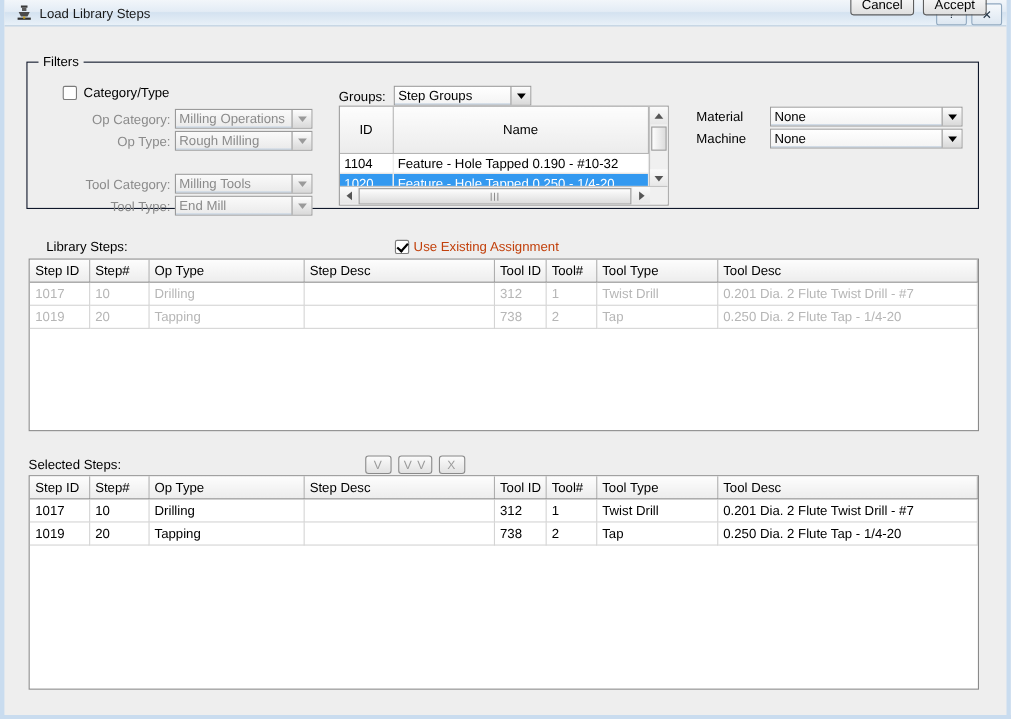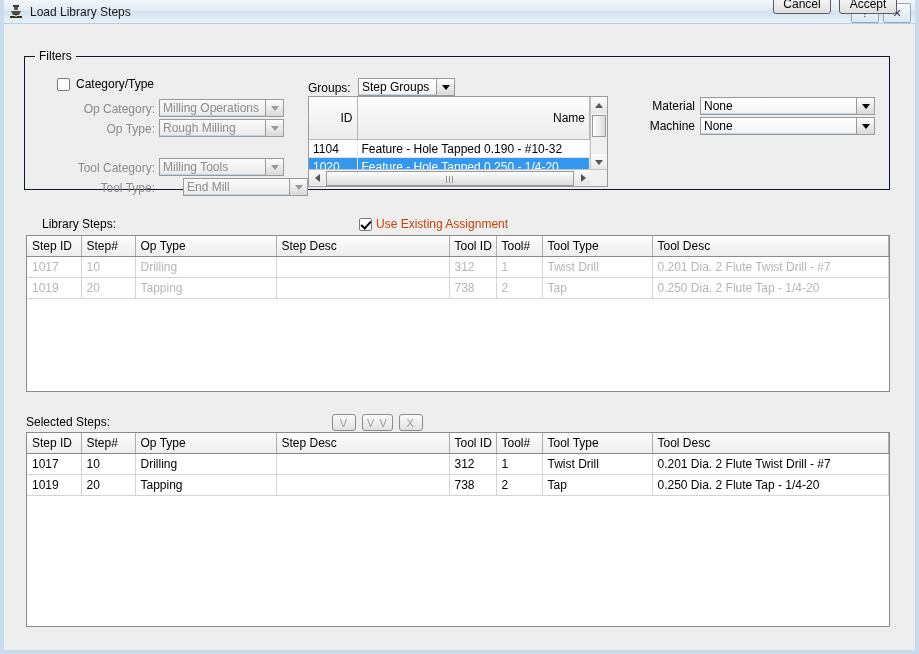--- a/index.html
+++ b/index.html
@@ -24,21 +24,21 @@
   }
 
   
   .titlebar {
     position: relative;
     height: 24px;
     background: linear-gradient(to bottom, #f2f6fa 0%, #e3ecf5 45%, #d4e2f0 50%, #e9f1f8 100%);
     border-bottom: 1px solid #b8cde0;
     display: flex;
     align-items: center;
-    padding-left: 4px;
+    padding-left: 10px;
     box-sizing: border-box;
   }
   .title-icon {
     width: 16px; height: 16px;
     margin-right: 6px;
     position: relative;
     flex: 0 0 auto;
   }
   .title-text {
     font-size: 12px;
@@ -157,36 +157,36 @@
   }
   .combo.enabled .cval { color: #000; background: linear-gradient(to bottom, #ffffff, #f4f4f4); }
   .combo.enabled .carrow i { border-top-color: #000; }
 
   
   .groups-label {
     position: absolute;
     left: 283px; top: 24px;
     font-size: 12px; color: #000;
   }
-  .groups-combo { left: 333px; top: 21px; width: 97px; }
+  .groups-combo { left: 333px; top: 21px; width: 125px; }
 
   .grid-box {
     position: absolute;
     left: 283px; top: 39px;
     width: 300px; height: 91px;
     border: 1px solid #9a9a9a;
     background: #fff;
     box-sizing: border-box;
     overflow: hidden;
   }
   .gtable { width: 100%; border-collapse: collapse; table-layout: fixed; }
   .gtable th {
     font-weight: normal;
     font-size: 12px;
-    text-align: right;
+    text-align: center;
     padding: 14px 4px;
     background: linear-gradient(to bottom, #fdfdfd, #ececec);
     border-right: 1px solid #b5b5b5;
     border-bottom: 1px solid #b5b5b5;
     height: 17px;
     box-sizing: border-box;
   }
   .gtable td {
     font-size: 12px;
     padding: 0 4px;
@@ -264,21 +264,21 @@
     background: linear-gradient(to bottom, #fdfdfd, #dcdcdc);
     border: 1px solid #9a9a9a;
     display: flex; align-items: center; justify-content: center;
   }
   .grip { letter-spacing: 1px; font-size: 8px; color: #6b6b6b; }
 
   
   .mm-label {
     position: absolute;
     font-size: 12px; color: #000;
-    text-align: right;
+    text-align: left;
   }
 
   
   .sec-label {
     position: absolute;
     font-size: 12px;
     color: #000;
   }
   .use-existing {
     position: absolute;
@@ -423,21 +423,21 @@
 
       <div class="flabel" style="left:8px; top:104px; width:122px;">Tool Category:</div>
       <div class="combo" style="left:134px; top:101px; width:125px;">
         <span class="cval">Milling Tools</span>
         <span class="carrow">
             <i></i>
           </span>
       </div>
 
       <div class="flabel" style="left:8px; top:124px; width:122px;">Tool Type:</div>
-      <div class="combo" style="left:134px; top:121px; width:125px;margin-left:24px;">
+      <div class="combo" style="left:134px; top:121px; width:125px;">
         <span class="cval">End Mill</span>
         <span class="carrow">
             <i></i>
           </span>
       </div>
 
       <div class="groups-label">Groups:</div>
       <div class="combo enabled groups-combo">
         <span class="cval">Step Groups</span>
         <span class="carrow">

